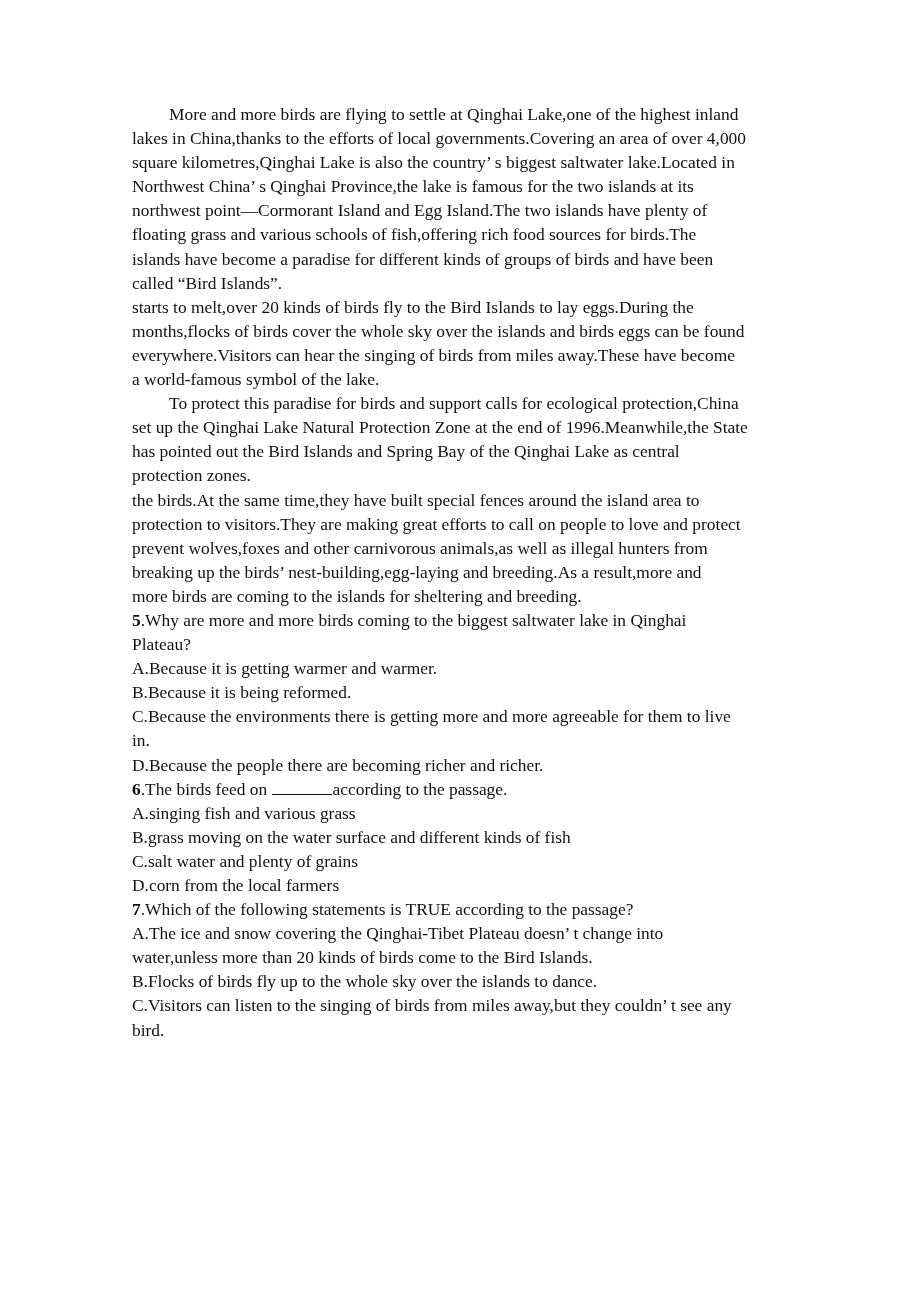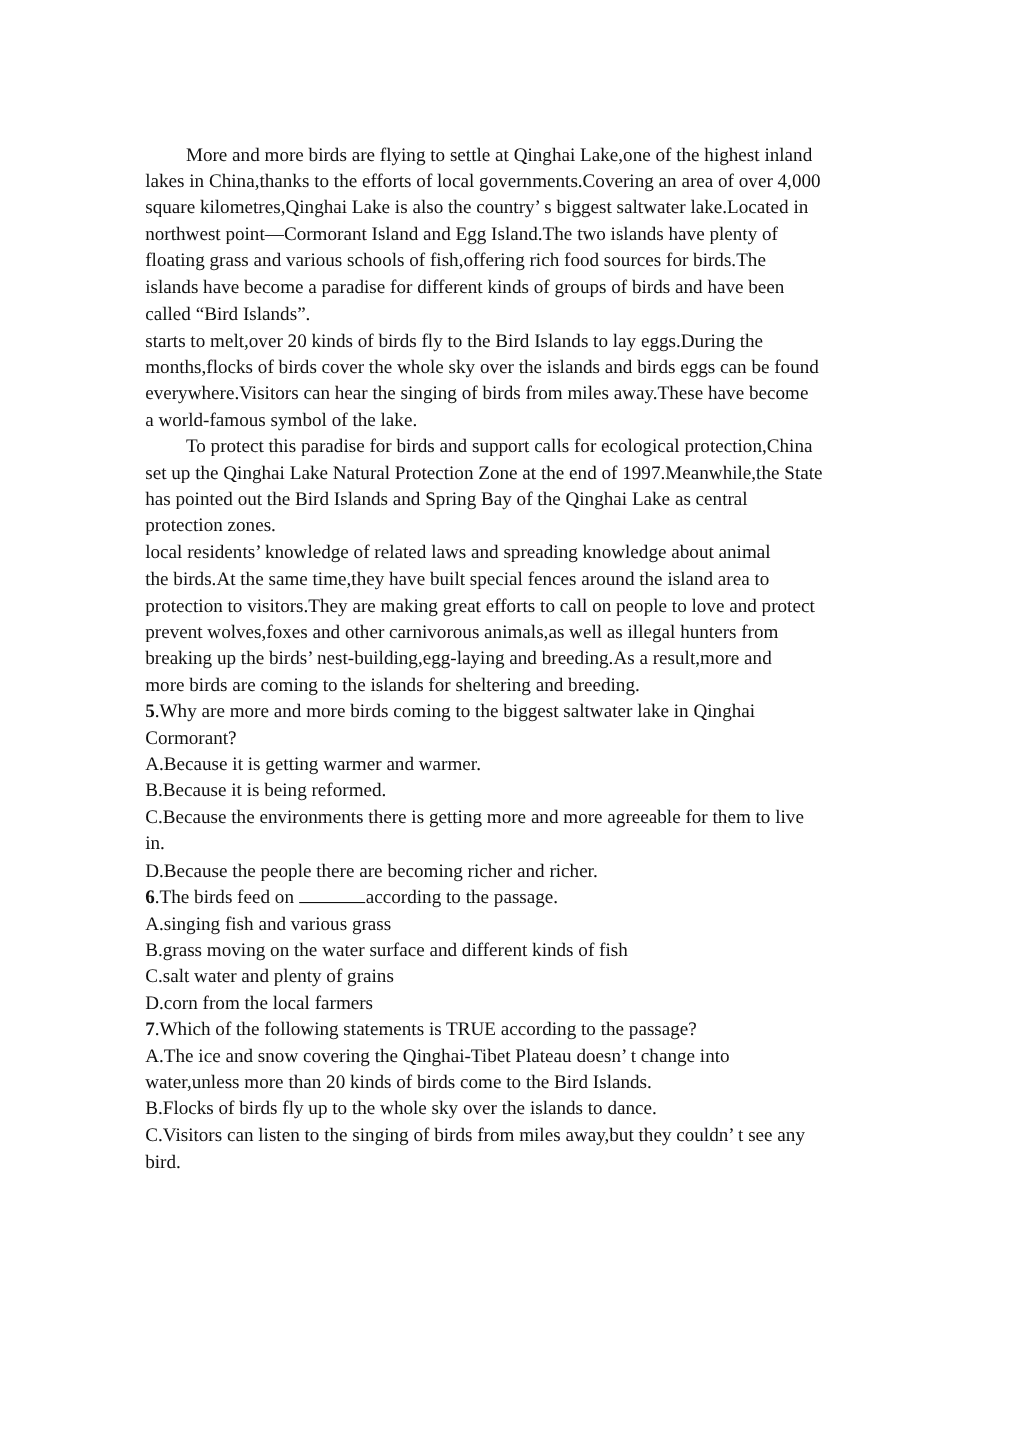--- a/index.html
+++ b/index.html
@@ -1,72 +1,72 @@
 <!DOCTYPE html>
 <html><head>
   <meta charset="utf-8">
   <style>
     html, body { margin: 0; padding: 0; background: #ffffff; }
     body { width: 920px; height: 1302px; position: relative; overflow: hidden; }
     .page {
       position: absolute;
       left: 132px;
-      top: 128px;
+      top: 102px;
       width: 680px;
       font-family: "Liberation Serif", "DejaVu Serif", serif;
       font-size: 17.4px;
       line-height: 24.1px;
       color: #111111;
     }
     .line { white-space: nowrap; display: block; height: 24.1px; }
     .indent { padding-left: 37px; }
     .qnum { font-weight: bold; }
     .blank { display: inline-block; width: 60px; border-bottom: 1px solid #111; height: 17px; vertical-align: baseline; margin-right: 1px; }
   </style>
 </head>
 <body>
 
 <div class="page">
 
   <div>
     <span class="line indent">More and more birds are flying to settle at Qinghai Lake,one of the highest inland</span>
     <span class="line">lakes in China,thanks to the efforts of local governments.Covering an area of over 4,000</span>
     <span class="line">square kilometres,Qinghai Lake is also the country’ s biggest saltwater lake.Located in</span>
+    <span class="line">Northwest China’ s Qinghai Province,the lake is famous for the two islands at its</span>
     <span class="line">northwest point—Cormorant Island and Egg Island.The two islands have plenty of</span>
     <span class="line">floating grass and various schools of fish,offering rich food sources for birds.The</span>
     <span class="line">islands have become a paradise for different kinds of groups of birds and have been</span>
     <span class="line">called “Bird Islands”.</span>
   </div>
 
   <div>
     <span class="line">starts to melt,over 20 kinds of birds fly to the Bird Islands to lay eggs.During the</span>
     <span class="line">months,flocks of birds cover the whole sky over the islands and birds eggs can be found</span>
     <span class="line">everywhere.Visitors can hear the singing of birds from miles away.These have become</span>
     <span class="line">a world-famous symbol of the lake.</span>
   </div>
 
   <div>
     <span class="line indent">To protect this paradise for birds and support calls for ecological protection,China</span>
-    <span class="line">set up the Qinghai Lake Natural Protection Zone at the end of 1997.Meanwhile,the State</span>
+    <span class="line">set up the Qinghai Lake Natural Protection Zone at the end of 1996.Meanwhile,the State</span>
     <span class="line">has pointed out the Bird Islands and Spring Bay of the Qinghai Lake as central</span>
     <span class="line">protection zones.</span>
   </div>
 
   <div>
-    <span class="line">local residents’  knowledge of related laws and spreading knowledge about animal</span>
     <span class="line">the birds.At the same time,they have built special fences around the island area to</span>
     <span class="line">protection to visitors.They are making great efforts to call on people to love and protect</span>
     <span class="line">prevent wolves,foxes and other carnivorous animals,as well as illegal hunters from</span>
     <span class="line">breaking up the birds’  nest-building,egg-laying and breeding.As a result,more and</span>
     <span class="line">more birds are coming to the islands for sheltering and breeding.</span>
   </div>
 
   <div>
     <span class="line"><span class="qnum">5</span><span>.Why are more and more birds coming to the biggest saltwater lake in Qinghai</span></span>
-    <span class="line">Cormorant?</span>
+    <span class="line">Plateau?</span>
     <span class="line">A.Because it is getting warmer and warmer.</span>
     <span class="line">B.Because it is being reformed.</span>
     <span class="line">C.Because the environments there is getting more and more agreeable for them to live</span>
     <span class="line">in.</span>
     <span class="line">D.Because the people there are becoming richer and richer.</span>
   </div>
 
   <div>
     <span class="line"><span class="qnum">6</span><span>.The birds feed on </span><span class="blank"></span><span>according to the passage.</span></span>
     <span class="line">A.singing fish and various grass</span>

